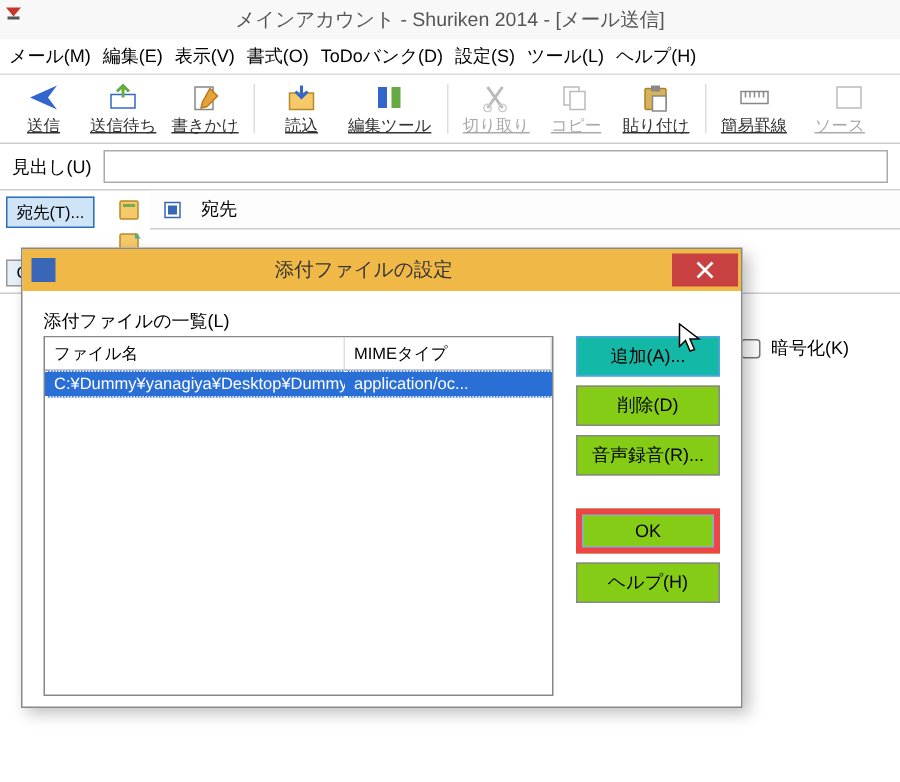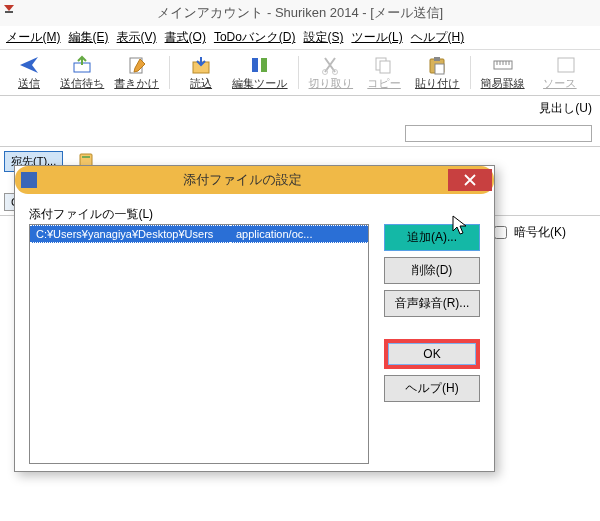--- a/index.html
+++ b/index.html
@@ -11,21 +11,20 @@
     color: #000;
     width: 600px;
     height: 521px;
     overflow: hidden;
     position: relative;
   }
   .menubar {
     padding: 3px 6px;
     background: #fff;
     border-bottom: 1px solid #ddd;
-    text-decoration: underline;
   }
   .menubar span { margin-right: 8px; }
   .title-row {
     padding: 4px 0;
     text-align: center;
     font-size: 13px;
     color: #555;
     background: #f8f8f8;
   }
   .title-corner {
@@ -49,24 +48,23 @@
     padding: 2px 4px;
     font-size: 11px;
     color: #333;
     text-decoration: underline;
   }
   .tool .ic { height: 22px; display:flex; align-items:center; justify-content:center; }
   .tool.dim { color: #aaa; }
   .sep { width:1px; background:#ddd; align-self:stretch; margin:4px 4px; }
   .subject-row {
     display: flex;
-    align-items: flex-end;
+    align-items: center;
     padding: 4px 8px;
     gap: 8px;
-    flex-direction: column;
   }
   .subject-row input {
     flex: 1;
     height: 22px;
     border: 1px solid #aaa;
     padding: 0 4px;
   }
   .recip-area {
     display: flex;
     border-top: 1px solid #ccc;
@@ -131,21 +129,20 @@
     background:#fff;
     border:1px solid #888;
     box-shadow: 4px 4px 10px rgba(0,0,0,0.25);
   }
   .modal-title {
     height:28px;
     background:#f0b947;
     display:flex;
     align-items:center;
     position:relative;
-    border-radius:13px;
   }
   .modal-title .sysicon {
     width:16px;height:16px; margin-left:6px;
     background:#3a66b7;
   }
   .modal-title .ttxt {
     flex:1; text-align:center; color:#333; font-size:13px;
   }
   .modal-title .close {
     width:44px; height:22px; margin-right:2px;
@@ -189,21 +186,21 @@
     position:absolute;
     right:14px; top:30px;
     width:96px;
     display:flex;
     flex-direction:column;
     gap:6px;
   }
   .modal-btns .gap { height:10px; }
   .mbtn {
     border:1px solid #888;
-    background:#e5e5e5;
+    background:#84cc16;
     padding:4px 0;
     text-align:center;
     font-size:12px;
   }
   .mbtn.focus { border:4px solid #ef4444; box-shadow:0 0 0 1px #7db0ef inset; }
   .mbtn.hover { border-color:#56a0e6; background:#14b8a6; }
   .cursor {
     position:absolute;
     left:452px; top:215px;
     pointer-events:none;
@@ -337,20 +334,29 @@
         </svg>
     </span>
     <span class="ic">
       <svg width="18" height="18">
           <rect x="2" y="3" width="12" height="12" rx="1" fill="#f5c869" stroke="#b88a2a"></rect>
           <path d="M12 2 L16 6 L12 6 Z" fill="#5a8"></path>
         </svg>
     </span>
   </div>
   <div class="recip-header">
+    <div class="recip-header-row">
+      <span>
+        <svg width="14" height="14">
+            <rect x="2" y="2" width="10" height="10" fill="#fff" stroke="#3a66b7"></rect>
+            <rect x="4" y="4" width="6" height="6" fill="#3a66b7"></rect>
+          </svg>
+      </span>
+      <span>宛先</span>
+    </div>
     <div class="recip-body"></div>
   </div>
 </div>
 
 <div class="right-panel">
   <label>
     <input type="checkbox" style="">
     <span>暗号化(K)</span>
   </label>
 </div>
@@ -361,22 +367,26 @@
     <span class="ttxt">添付ファイルの設定</span>
     <span class="close">
       <svg width="12" height="12">
           <path d="M1 1 L11 11 M11 1 L1 11" stroke="#fff" stroke-width="1.8"></path>
         </svg>
     </span>
   </div>
   <div class="modal-body">
     <div class="listlabel">添付ファイルの一覧(L)</div>
     <div class="atlist">
+      <div class="atlist-head">
+        <div class="col-file">ファイル名</div>
+        <div class="col-mime">MIMEタイプ</div>
+      </div>
       <div class="atlist-row sel">
-        <div class="col-file">C:¥Users¥yanagiya¥Desktop¥Users</div>
+        <div class="col-file">C:¥Dummy¥yanagiya¥Desktop¥Dummy</div>
         <div class="col-mime">application/oc...</div>
       </div>
     </div>
     <div class="modal-btns">
       <div class="mbtn hover">追加(A)...</div>
       <div class="mbtn">削除(D)</div>
       <div class="mbtn">音声録音(R)...</div>
       <div class="gap"></div>
       <div class="mbtn focus">OK</div>
       <div class="mbtn">ヘルプ(H)</div>

